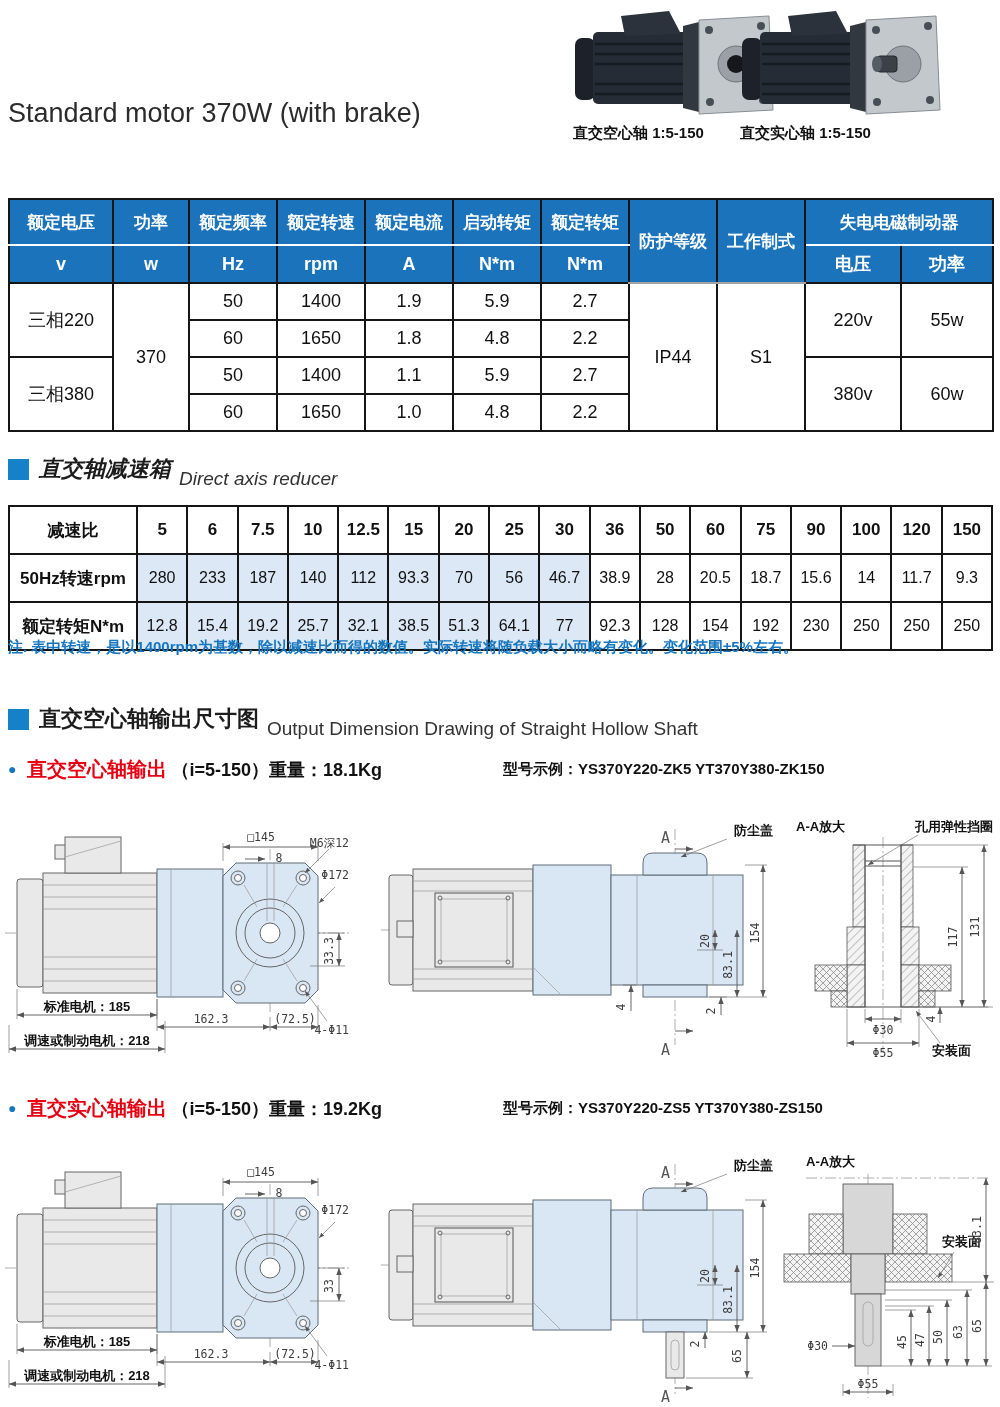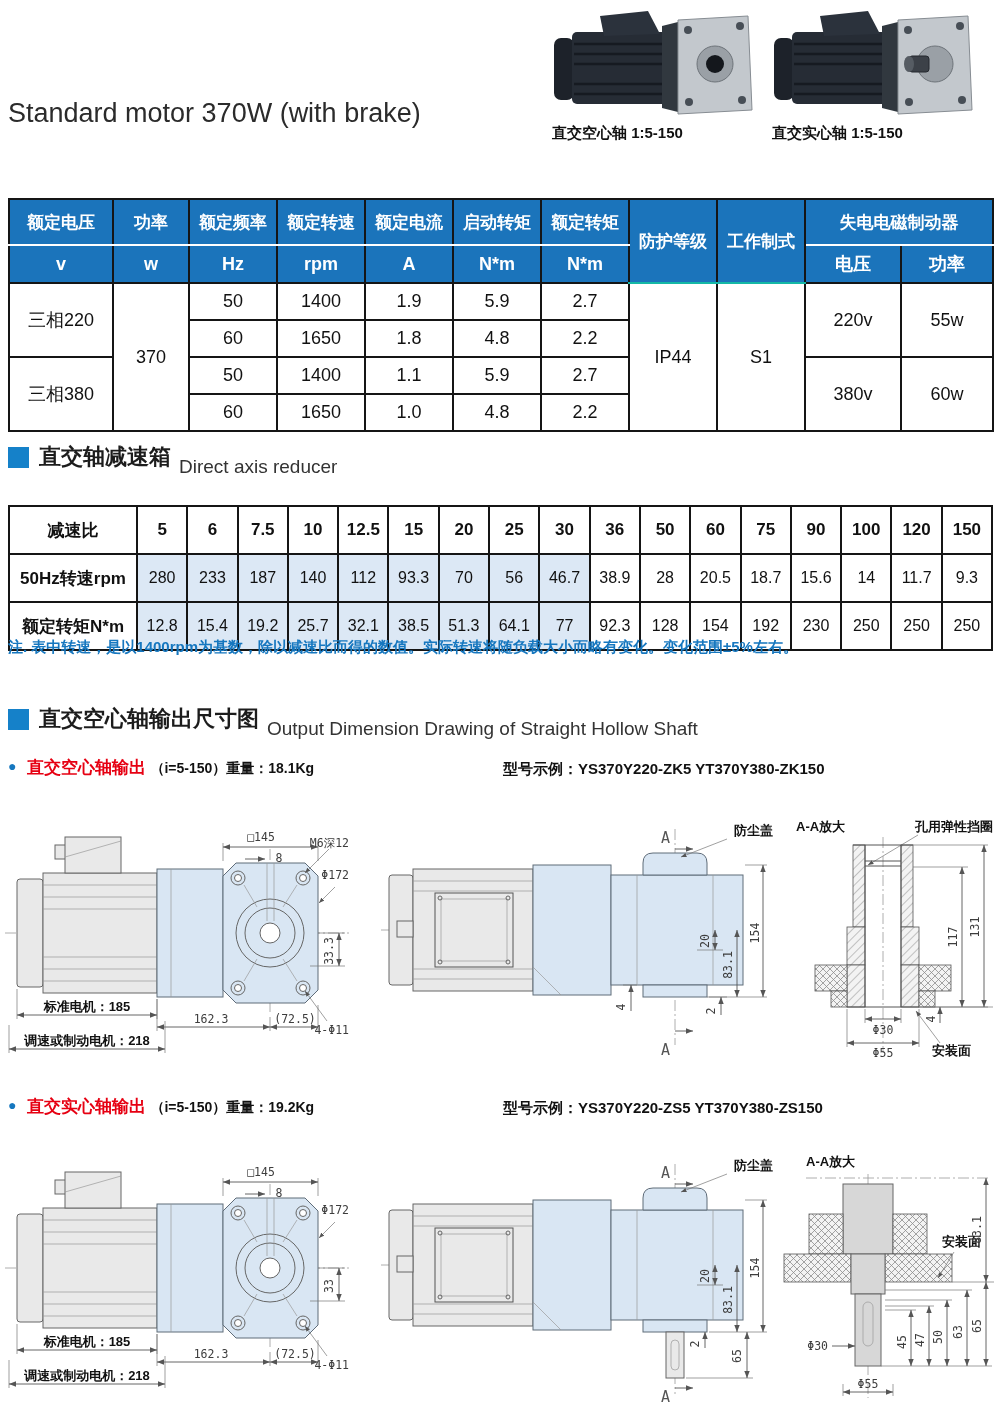--- a/index.html
+++ b/index.html
@@ -8,39 +8,39 @@
   
   .title-cn{position:absolute;left:6px;top:44px;font-size:42px;font-weight:800;color:#1581c9;letter-spacing:1px;}
   .title-en{position:absolute;left:8px;top:98px;font-size:27px;color:#2b2b2b;}
   .fig{position:absolute;width:205px;height:140px;}
   .fig .cap{position:absolute;left:0;top:118px;width:100%;font-size:15px;font-weight:700;color:#111;}
   
   table{border-collapse:collapse;table-layout:fixed;margin-top:28px;}
   .spec{position:absolute;left:8px;top:170px;width:984px;}
   .spec th,.spec td{border:2px solid #151515;text-align:center;padding:0;}
   .spec .h1 th{background:#1b74bb;color:#fff;font-size:17px;font-weight:700;height:44px;border-bottom:2px solid #fff;}
-  .spec .h1 th.rs{border-bottom:2px solid #14b8a6;}
+  .spec .h1 th.rs{border-bottom:2px solid #a3a3a3;}
   .spec .h2 th{background:#1b74bb;color:#fff;font-size:18px;font-weight:700;height:36px;}
   .spec td{font-size:18px;height:35px;background:#fff;}
   .rt{position:absolute;left:8px;top:477px;width:984px;}
   .rt th,.rt td{border:2px solid #151515;text-align:center;height:44px;background:#fff;}
   .rt th{font-size:17px;font-weight:700;}
   .rt td{font-size:16px;}
   .rt tr.first td{font-size:17px;font-weight:700;}
   .rt td.hl{background:#dce8f5;}
   
   .sec{position:absolute;left:8px;display:flex;align-items:center;}
   .sq{width:21px;height:21px;background:#1581c9;margin-right:10px;flex:0 0 auto;}
   .sec .cn{font-size:22px;font-weight:800;color:#1c1c1c;margin-right:8px;}
   .sec .en{font-size:19px;color:#333;margin-top:20px;}
   .note{position:absolute;left:8px;top:638px;width:984px;font-size:15px;font-weight:700;color:#1677bf;}
   .oline{position:absolute;left:8px;width:984px;height:30px;}
   .oline .dot{color:#1677bf;font-size:14px;vertical-align:2px;margin-right:6px;}
-  .oline .red{font-size:17px;font-weight:800;color:#e60012;}
-  .oline .blk{font-size:14px;font-weight:700;color:#111;}
+  .oline .red{font-size:20px;font-weight:800;color:#e60012;}
+  .oline .blk{font-size:18px;font-weight:700;color:#111;}
   .oline .mods{position:absolute;left:495px;top:4px;font-size:15px;font-weight:700;color:#111;}
   
   .panel{position:absolute;}
   .part{fill:#e9e9e9;stroke:#666;stroke-width:1;}
   .dark{fill:#d7d7d7;stroke:#666;stroke-width:1;}
   .bluepart{fill:#d9e6f3;stroke:#5f6c79;stroke-width:1;}
   .fin{stroke:#9a9a9a;stroke-width:.7;fill:none;}
   .edge{stroke:#555;stroke-width:1;fill:none;}
   .ring{fill:none;stroke:#666;stroke-width:1;}
   .hole{fill:#fff;stroke:#666;stroke-width:1;}
@@ -51,39 +51,39 @@
   text.cnl{font-family:"Liberation Sans","DejaVu Sans",sans-serif;font-size:13px;font-weight:700;fill:#111;}
   text.am{font-family:"DejaVu Sans Mono",monospace;font-size:15px;fill:#555;}
 </style>
 </head>
 <body>
 
 <div class="page">
 
   <div class="title-en">Standard motor 370W (with brake)</div>
 
-  <div class="fig" style="left:552px;top:6px;">
+  <div class="fig" style="left:573px;top:6px;">
     <svg width="205" height="116" viewBox="0 0 205 116">
       <rect x="2" y="32" width="20" height="62" rx="7" fill="#1d222a"></rect>
       <rect x="20" y="26" width="100" height="72" rx="5" fill="#262c35"></rect>
       <path d="M22,38h96 M22,48h96 M22,58h96 M22,78h96 M22,88h96" stroke="#161a21" stroke-width="2.5"></path>
       <polygon points="48,10 96,5 108,28 52,30" fill="#2b323c"></polygon>
       <polygon points="110,20 126,16 126,106 110,102" fill="#31383f"></polygon>
       <polygon points="126,14 196,10 200,104 126,108" fill="#c3c8cd" stroke="#878d93"></polygon>
       <circle cx="136" cy="24" r="4" fill="#474e56"></circle>
         <circle cx="188" cy="20" r="4" fill="#474e56"></circle>
       <circle cx="137" cy="96" r="4" fill="#474e56"></circle>
         <circle cx="190" cy="94" r="4" fill="#474e56"></circle>
       <circle cx="163" cy="58" r="18" fill="#9aa0a6" stroke="#6e747a"></circle>
       <circle cx="163" cy="58" r="9" fill="#14171c"></circle>
     </svg>
     <div class="cap">直交空心轴 1:5-150</div>
   </div>
 
-  <div class="fig" style="left:772px;top:6px;">
+  <div class="fig" style="left:740px;top:6px;">
     <svg width="205" height="116" viewBox="0 0 205 116">
       <rect x="2" y="32" width="20" height="62" rx="7" fill="#1d222a"></rect>
       <rect x="20" y="26" width="100" height="72" rx="5" fill="#262c35"></rect>
       <path d="M22,38h96 M22,48h96 M22,58h96 M22,78h96 M22,88h96" stroke="#161a21" stroke-width="2.5"></path>
       <polygon points="48,10 96,5 108,28 52,30" fill="#2b323c"></polygon>
       <polygon points="110,20 126,16 126,106 110,102" fill="#31383f"></polygon>
       <polygon points="126,14 196,10 200,104 126,108" fill="#c3c8cd" stroke="#878d93"></polygon>
       <circle cx="136" cy="24" r="4" fill="#474e56"></circle>
         <circle cx="188" cy="20" r="4" fill="#474e56"></circle>
       <circle cx="137" cy="96" r="4" fill="#474e56"></circle>
@@ -166,21 +166,21 @@
     <tr>
       <td>60</td>
       <td>1650</td>
       <td>1.0</td>
       <td>4.8</td>
       <td>2.2</td>
     </tr>
   </tbody>
     </table>
 
-  <div class="sec" style="top:436px;">
+  <div class="sec" style="top:448px;font-style:italic;">
     <span class="sq"></span>
     <span class="cn">直交轴减速箱</span>
     <span class="en">Direct axis reducer</span>
   </div>
 
   <table class="rt">
     <colgroup>
         <col style="width:128px">
       <col span="17" style="width:50.3px">
     </colgroup>

